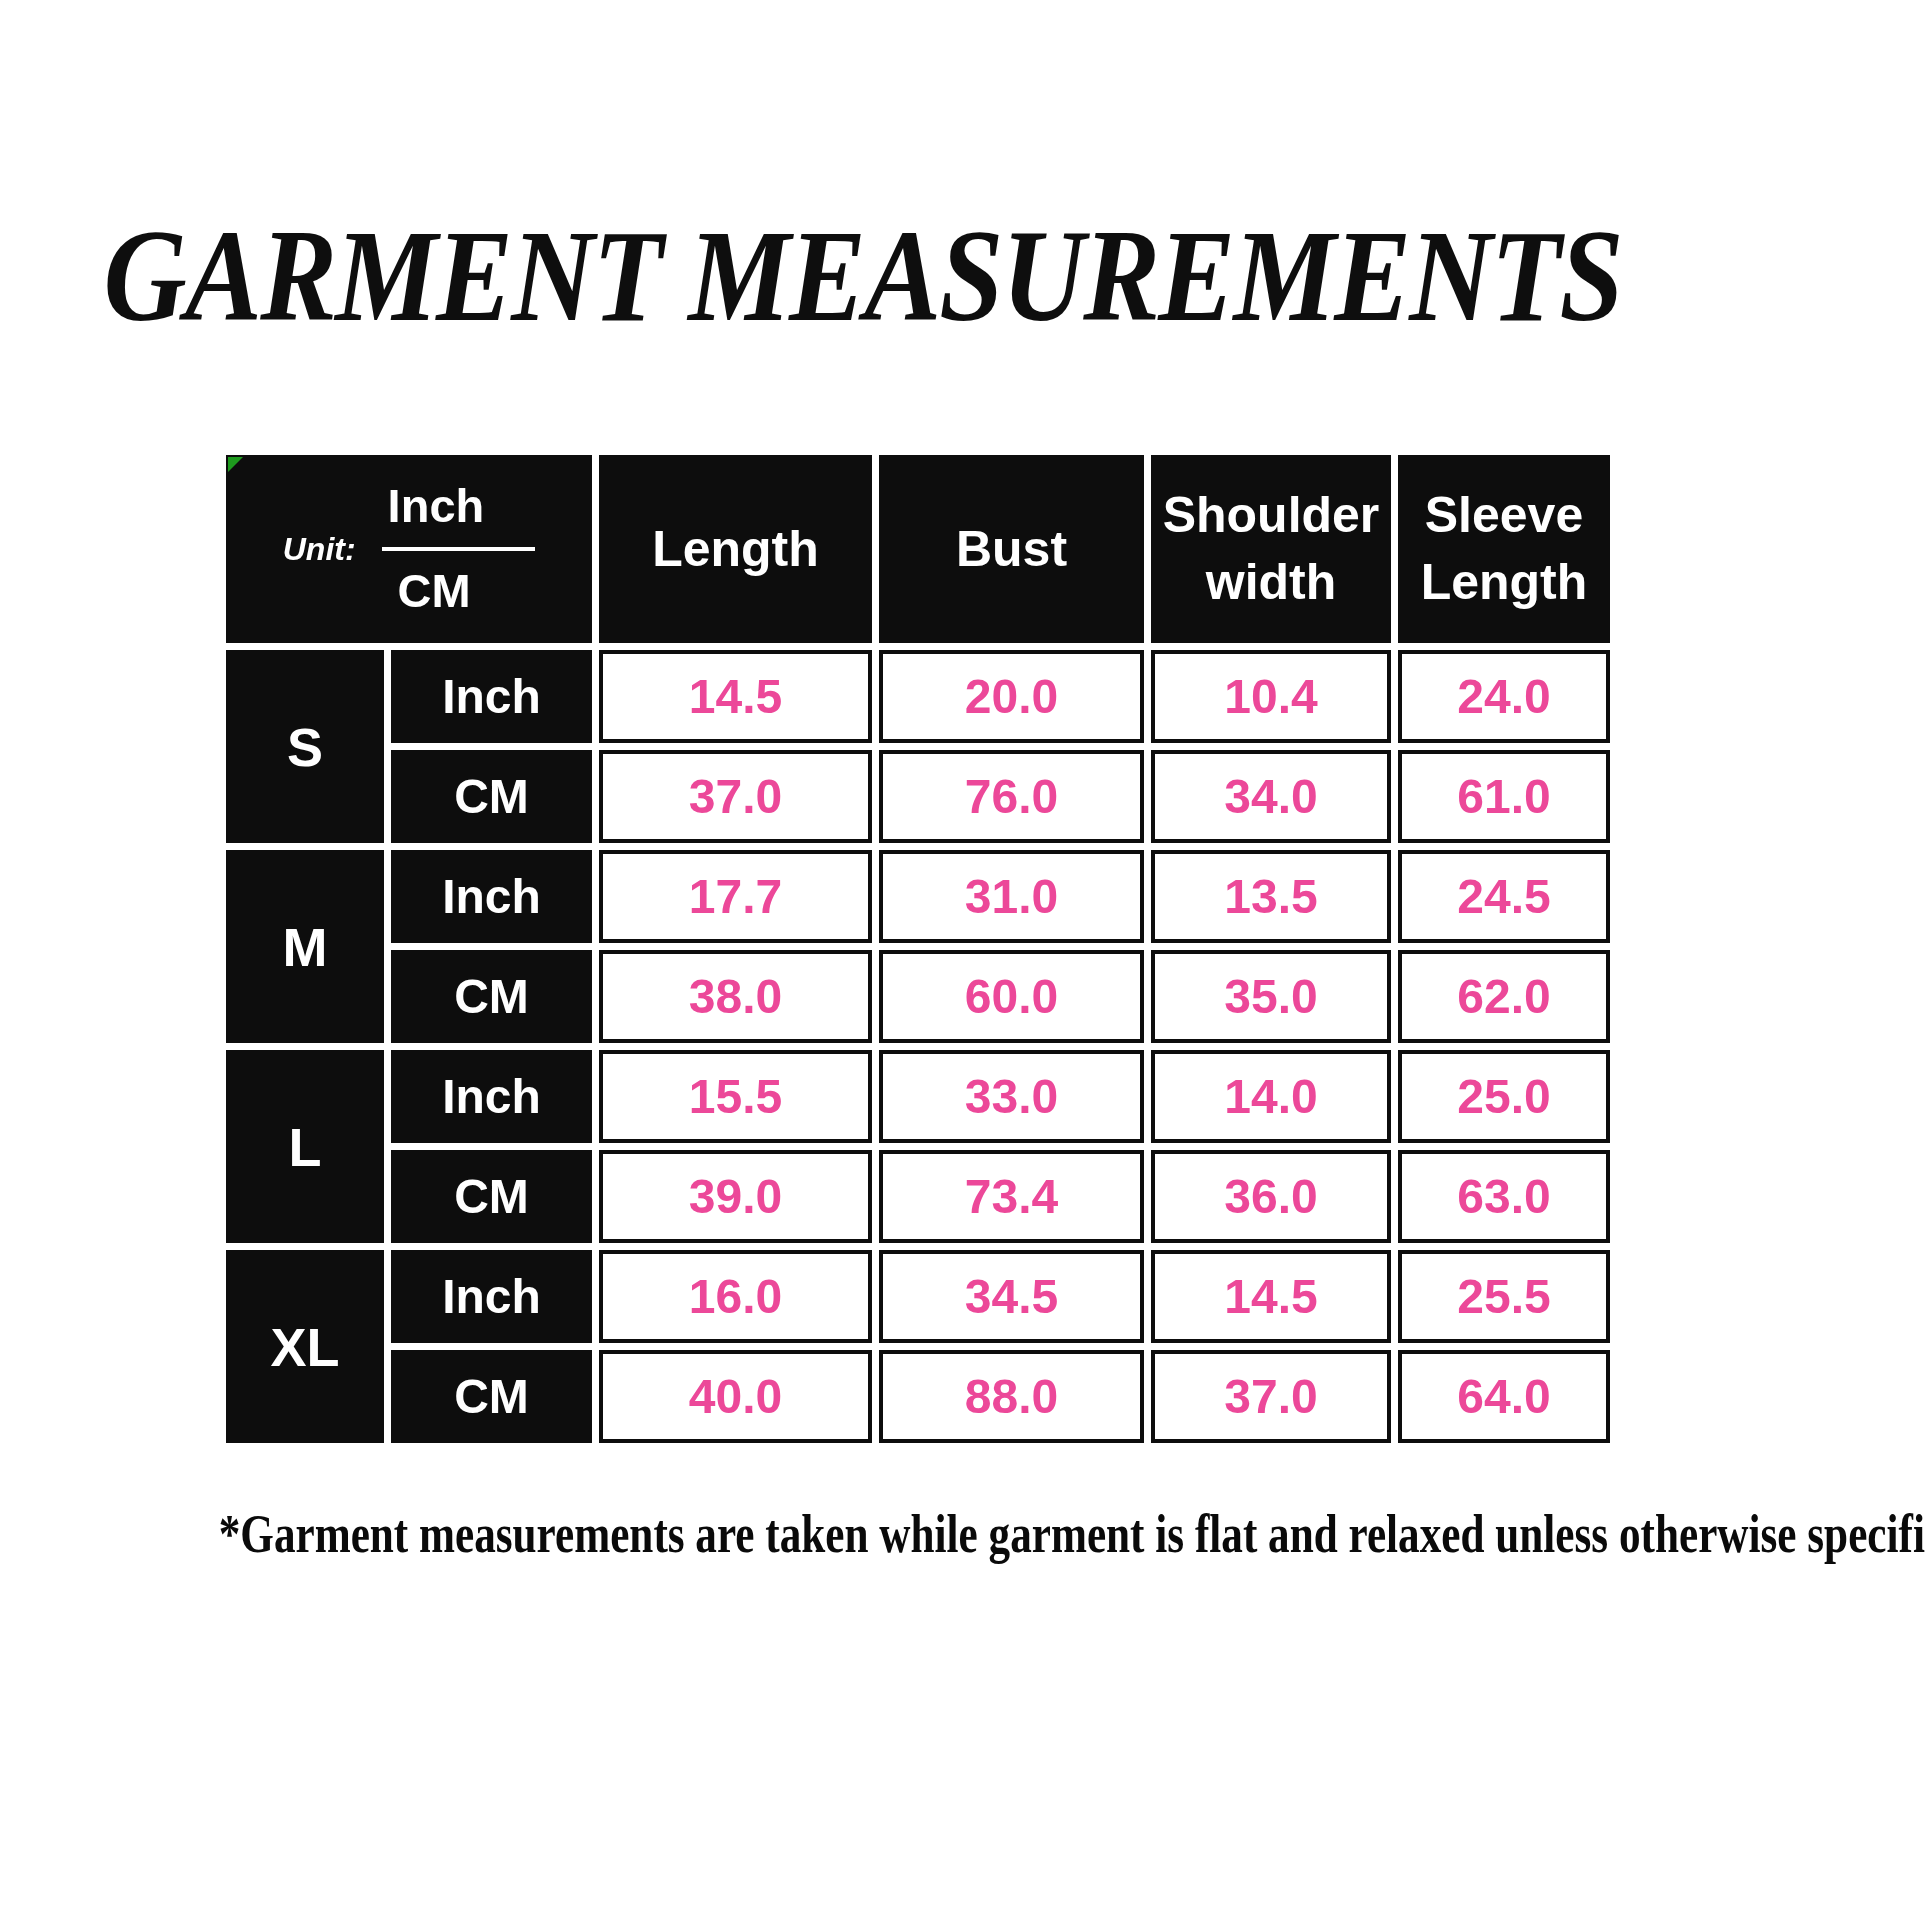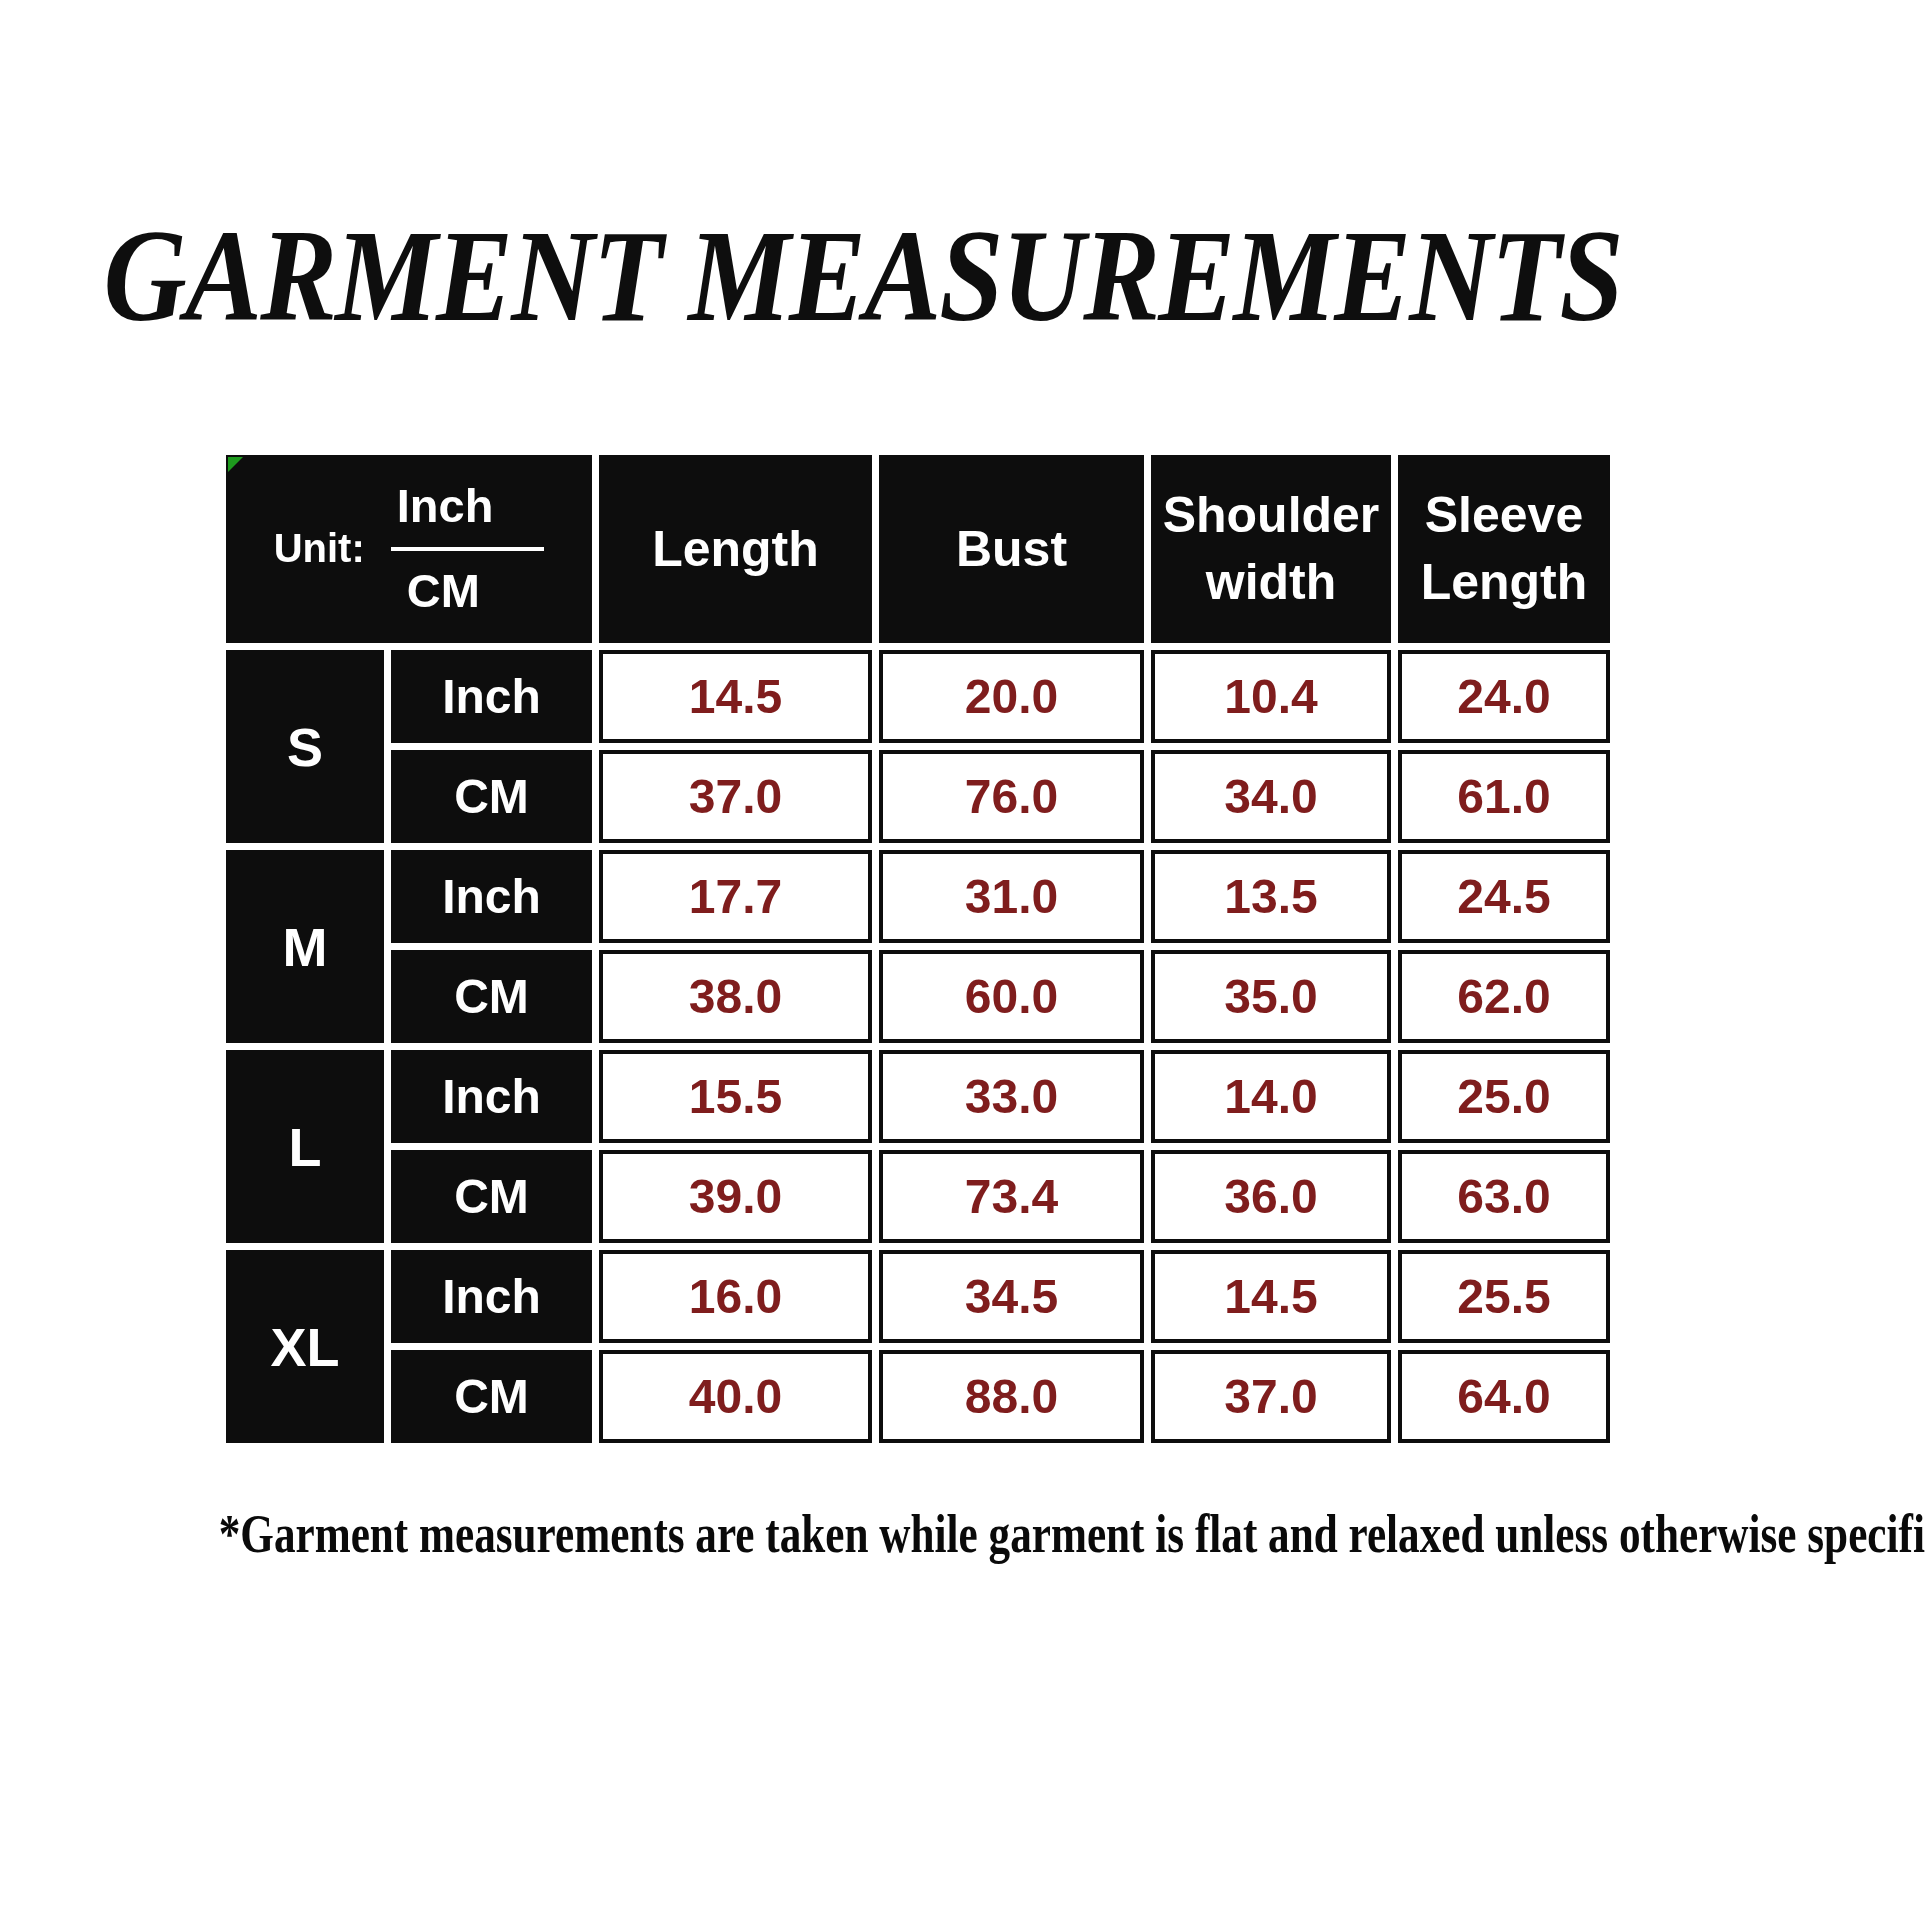--- a/index.html
+++ b/index.html
@@ -62,21 +62,21 @@
   .hdr {
     font-size: 50px;
     line-height: 1.34;
     height: 188px;
     padding: 0 6px;
   }
   tr.data-row td { height: 93px; }
   .data {
     background: #ffffff;
     border: 4px solid #0d0d0d;
-    color: #7f1d1d;
+    color: #ec4899;
     font-weight: 700;
     font-size: 48px;
   }
   .size-cell { font-size: 54px; }
   .ucell { font-size: 48px; }
 
   
   .unit-cell { position: relative; }
   .corner-flag {
     position: absolute;
@@ -86,21 +86,21 @@
     height: 0;
     border-top: 15px solid #1e9b1e;
     border-right: 15px solid transparent;
   }
   .unit-wrap {
     display: flex;
     align-items: center;
     justify-content: center;
     gap: 26px;
   }
-  .unit-label { font-size: 40px; font-weight: 700; }
+  .unit-label { font-size: 32px; font-weight: 700; font-style: italic; }
   .frac {
     display: flex;
     flex-direction: column;
     align-items: stretch;
     font-size: 47px;
     font-weight: 700;
     text-align: left;
   }
   .frac-top {
     border-bottom: 4px solid #ffffff;

